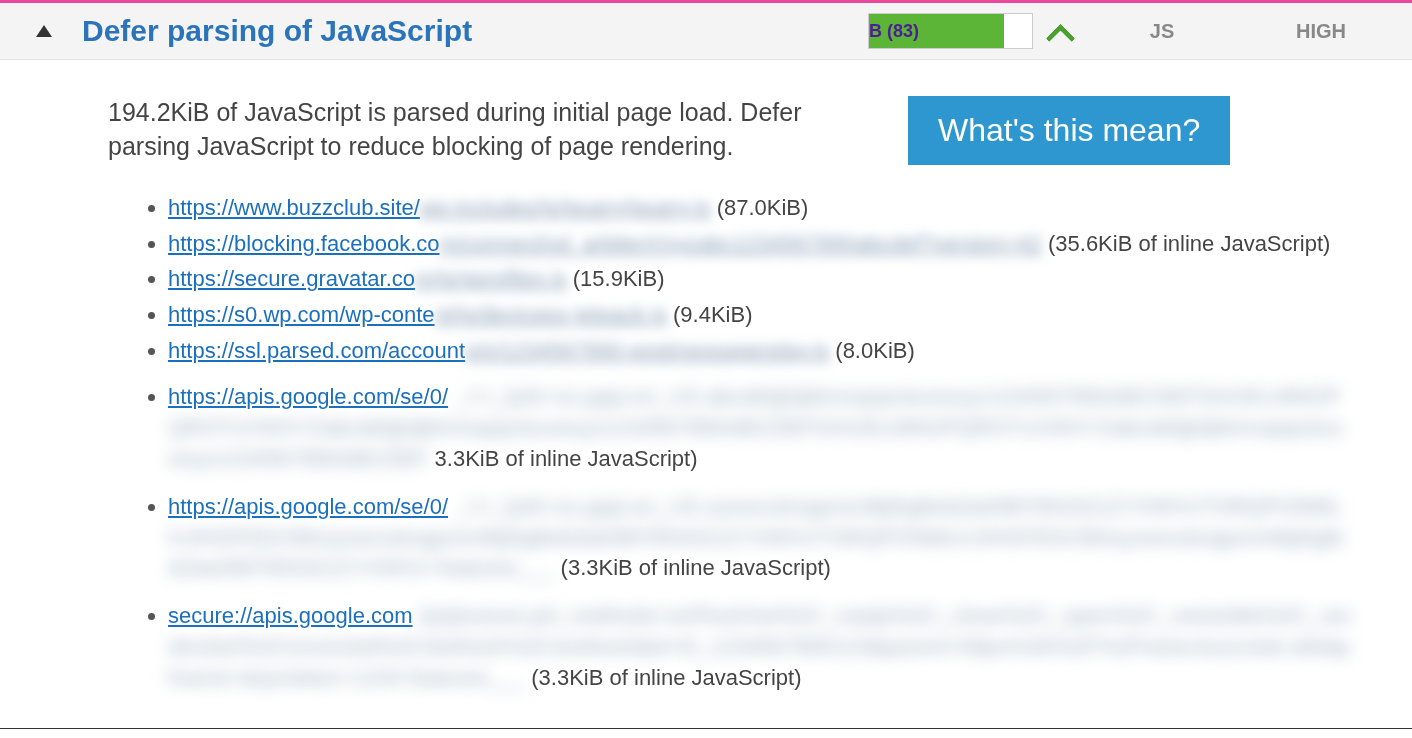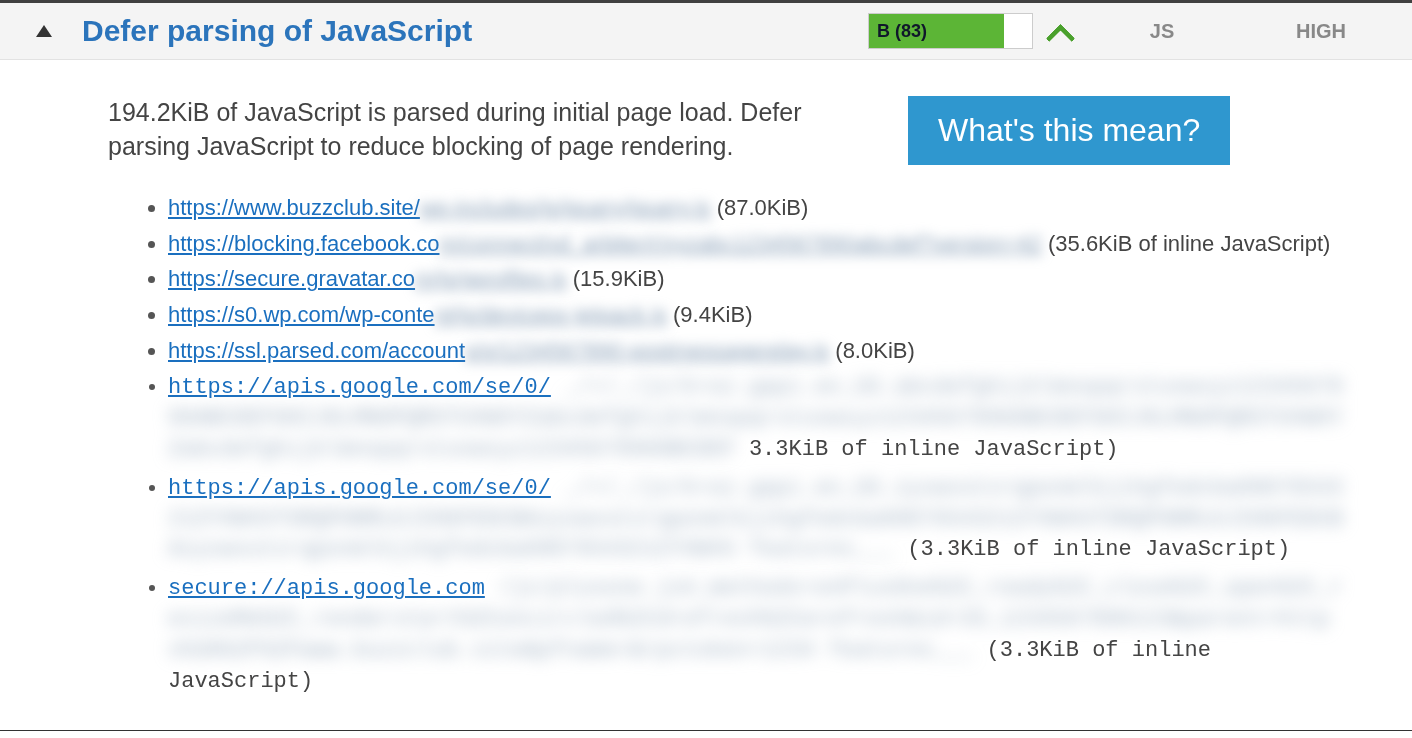--- a/index.html
+++ b/index.html
@@ -3,21 +3,21 @@
 <meta charset="utf-8">
 <style>
   * { box-sizing: border-box; margin: 0; padding: 0; }
   body {
     font-family: "Helvetica Neue", Helvetica, Arial, sans-serif;
     background: #fff;
     color: #333;
     font-size: 22px;
   }
   .panel {
-    border-top: 3px solid #404040;
+    border-top: 3px solid #ec4899;
     border-bottom: 1px solid #333;
   }
   .header-row {
     display: flex;
     align-items: center;
     background: #f4f4f4;
     border-bottom: 1px solid #e2e2e2;
     padding: 10px 16px;
     gap: 24px;
   }
@@ -48,22 +48,22 @@
     background: #fff;
     border: 1px solid #ccc;
   }
   .score-fill {
     position: absolute;
     left: 0; top: 0; bottom: 0;
     width: 83%;
     background: #5cb536;
     display: flex;
     align-items: center;
-    padding-left: 8px;
-    color: #0f172a;
+    padding-left: 0;
+    color: #4c1d95;
     font-weight: 700;
     font-size: 18px;
   }
   .chevron-up {
     width: 26px; height: 18px;
     display: inline-block;
     position: relative;
   }
   .chevron-up::before {
     content: "";
@@ -135,22 +135,21 @@
     text-decoration: underline;
   }
   .blur-block {
     filter: blur(8px);
     color: #9fb0c2;
     line-height: 1.4;
     display: inline;
     word-break: break-all;
   }
   .li-multi {
-    margin-top: 8px;
-    font-family: Liberation Mono, monospace;
+    margin-top: 17px;
   }
   .li-multi .tail {
     color: #444;
   }
 </style>
 </head>
 <body>
 
 <div class="panel">
 

